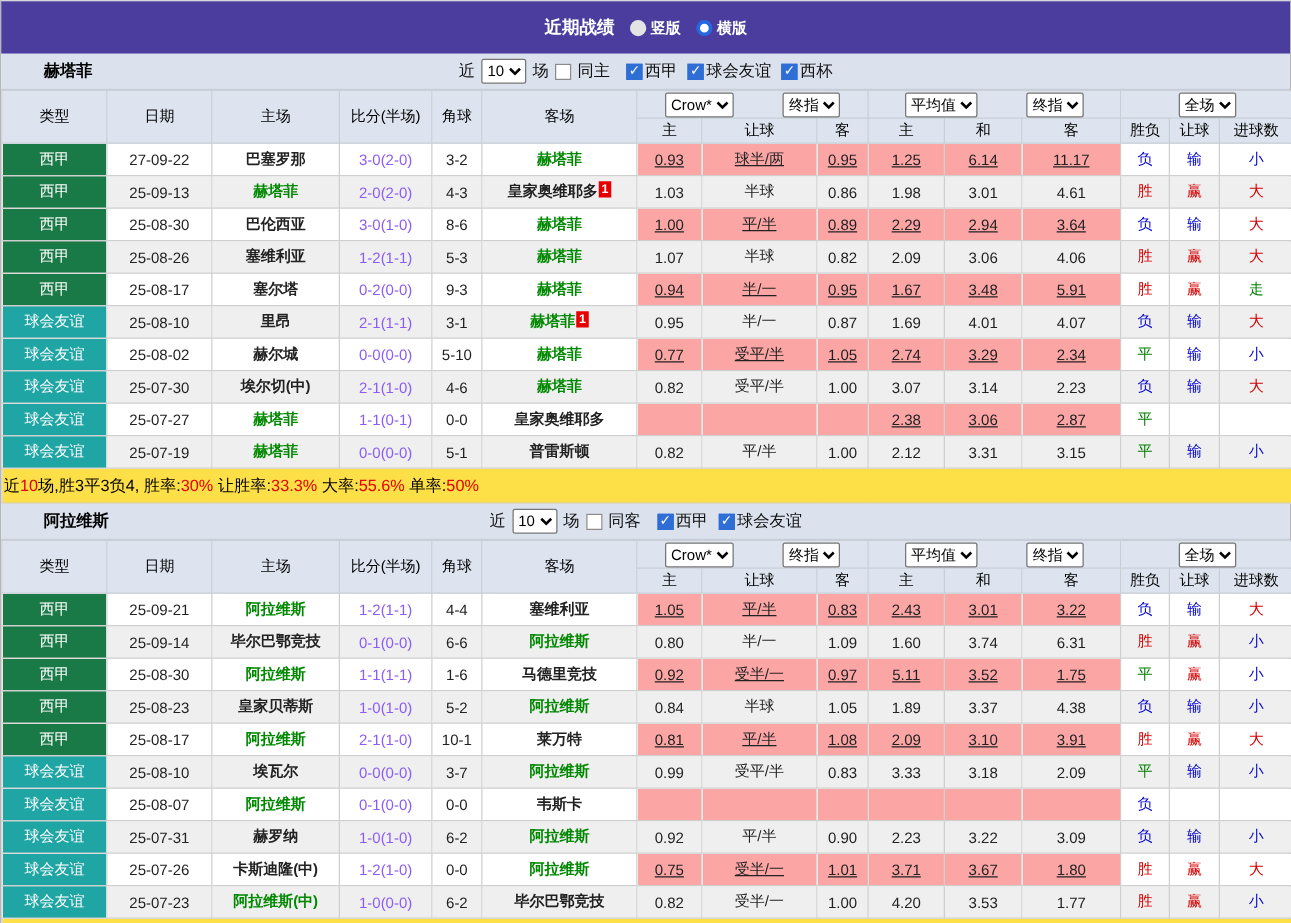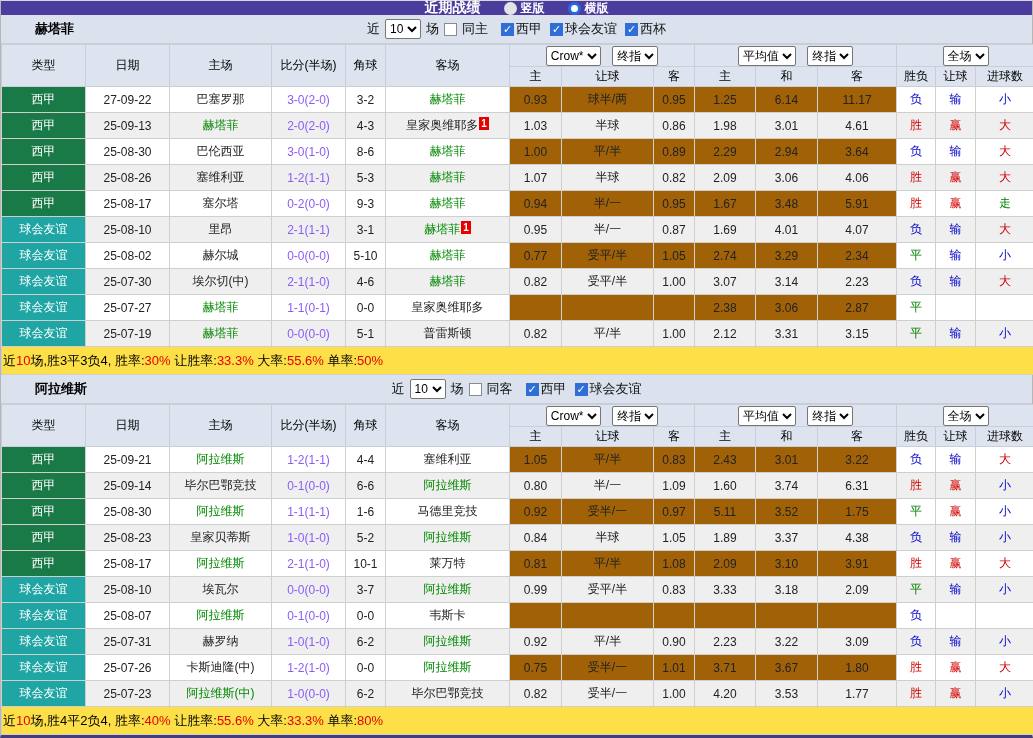--- a/index.html
+++ b/index.html
@@ -1,46 +1,46 @@
 <!DOCTYPE html>
 <html><head>
 <meta charset="utf-8">
 <style>
   html,body{margin:0;padding:0;background:#fff;font-family:"Liberation Sans","DejaVu Sans",sans-serif;}
   .page{width:1033px;box-sizing:border-box;background:#fff;border-left:1px solid #b6b6b6;border-right:1px solid #b6b6b6;border-top:1px solid #d8d8d8;border-bottom:3px solid #453a7a;}
   
-  .titlebar{height:14px;background:#4b3d9e;color:#fff;display:flex;align-items:center;justify-content:center;gap:23px;font-size:14px;font-weight:bold;}
+  .titlebar{height:42px;background:#4b3d9e;color:#fff;display:flex;align-items:center;justify-content:center;gap:12px;font-size:14px;font-weight:bold;}
   .titlebar .radio-group{display:flex;align-items:center;gap:4px;font-weight:bold;font-size:12px;}
   .radio{display:inline-block;border-radius:50%;box-sizing:border-box;}
   .radio-filled{width:13px;height:13px;background:#e3e3e3;}
   .radio-ring{width:13px;height:13px;background:#fff;border:3px solid #2668e0;}
   
   .filter-row{height:28px;background:#dbe2ee;position:relative;display:flex;align-items:center;justify-content:center;font-size:13px;color:#111;border-bottom:1px solid #c9ced8;}
   .team-name{position:absolute;left:34px;font-weight:bold;font-size:13px;color:#000;}
   .filter-controls{display:flex;align-items:center;gap:5px;}
   select{font-size:12px;height:20px;border:1px solid #767676;background:#fff;border-radius:2px;font-family:inherit;color:#000;}
   .cb{display:inline-block;width:13px;height:13px;box-sizing:border-box;border:1px solid #8b8b8b;background:#fff;vertical-align:-2px;}
   .cb.on{background:#2f6ed5;border-color:#2f6ed5;position:relative;}
   .cb.on::after{content:"✓";color:#fff;font-size:11px;font-weight:bold;position:absolute;left:1px;top:-1px;line-height:13px;}
   .comps{display:flex;align-items:center;gap:2px;margin-left:2px;}
   .comps .cb{margin-left:6px;}
   
   table{border-collapse:collapse;table-layout:fixed;width:100%;}
   thead td{background:#dde4ef;border:1px solid #c9ced8;text-align:center;font-weight:normal;font-size:12px;color:#000;padding:0;}
   thead tr.group-row td{height:21px;}
   thead tr.sub-row td{height:19px;}
-  thead select{height:20px;margin:0 4px;}
+  thead select{height:20px;margin:0 18px;}
   tbody td{border:1px solid #cfcfcf;text-align:center;height:25px;font-size:12px;color:#222;padding:0;overflow:hidden;white-space:nowrap;}
   tr.odd{background:#fff;}
   tr.even{background:#efefef;}
-  tr.odd .odds-cell{background:#a16207;}
+  tr.odd .odds-cell{background:#fca5a5;text-decoration:underline;}
   .type-cell{color:#fff;font-size:12px;}
   .t-league{background:#1a7a47;}
   .t-friendly{background:#1fa6a4;}
-  .team{cursor:pointer;}
+  .team{cursor:pointer;font-weight:bold;}
   .team-green{color:#008800;}
   .score-cell{color:#8b5cf6;}
   .c-red{color:#d20000;}
   .c-blue{color:#0000cc;}
   .c-green{color:#008000;}
   .badge1{display:inline-block;background:#e60000;color:#fff;font-size:10px;font-weight:bold;line-height:13px;padding:0 2px;margin-left:1px;vertical-align:top;}
   .summary-row td{border:1px solid #cfcfcf;height:25px;background:#fde047;font-size:13px;color:#000;}
   .summary-row .red{color:#e60000;}
 </style>
 </head>

